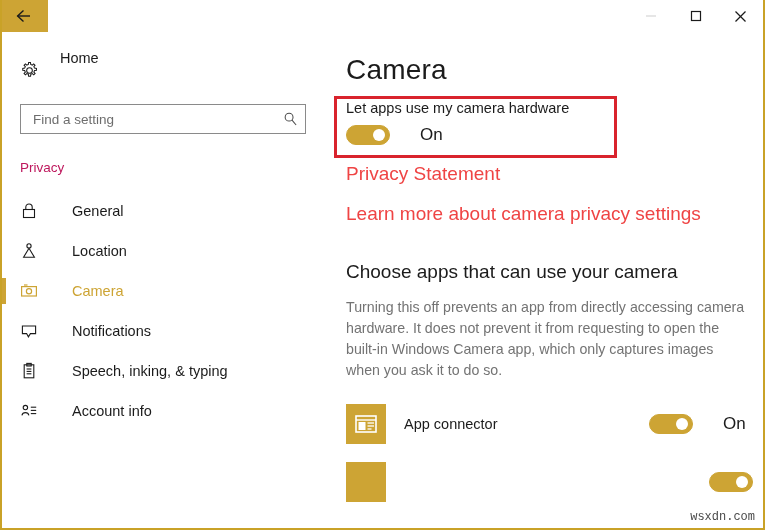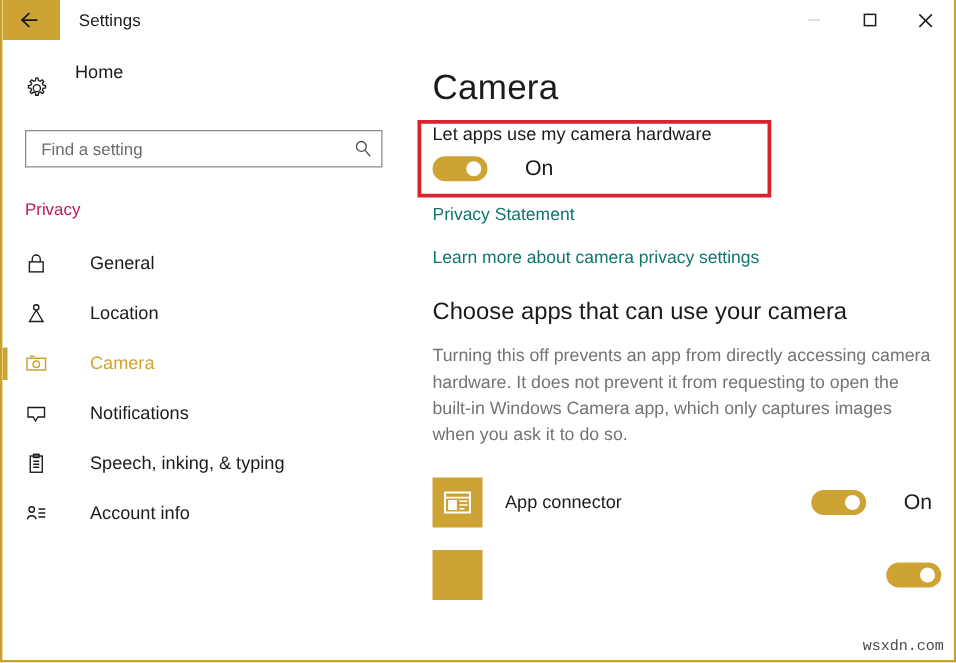--- a/index.html
+++ b/index.html
@@ -171,30 +171,30 @@
     left: 4px; width: 11px; height: 11px; background: #1b1b1b;
   }
   .toggle-state {
     margin-left: 30px;
     font-size: 17px; color: #1b1b1b;
   }
 
   .link {
     display: block;
     margin: 18px 0 0 16px;
-    font-size: 14px;
-    color: #0f766e;
+    font-size: 19px;
+    color: #ef4444;
     text-decoration: none;
     cursor: pointer;
     width: fit-content;
   }
   #link-learn { margin-top: 18px; }
 
   #choose-heading {
-    margin: 26px 0 0 16px;
+    margin: 36px 0 0 16px;
     font-size: 19px; font-weight: normal;
     color: #1b1b1b;
   }
   #choose-desc {
     margin: 14px 0 0 16px;
     width: 400px;
     font-size: 14.2px; line-height: 21px;
     color: #737373;
   }
 
@@ -234,21 +234,20 @@
 
   <div id="titlebar">
     <div id="back-btn">
       <span>
         <svg width="20" height="16" viewBox="0 0 20 16">
           <path d="M8.5 2.5 L2.6 8 L8.5 13.5" fill="none" stroke="#1b1b1b" stroke-width="1.4"></path>
           <line x1="2.6" y1="8" x2="15" y2="8" stroke="#1b1b1b" stroke-width="1.4"></line>
         </svg>
       </span>
     </div>
-    <div id="app-title">Settings</div>
     <div id="win-controls">
       <div class="win-btn">
         <span>
           <svg width="12" height="12" viewBox="0 0 12 12">
             <line x1="1" y1="6" x2="11" y2="6" stroke="#d6d6d6" stroke-width="1.2"></line>
           </svg>
         </span>
       </div>
       <div class="win-btn">
         <span>

